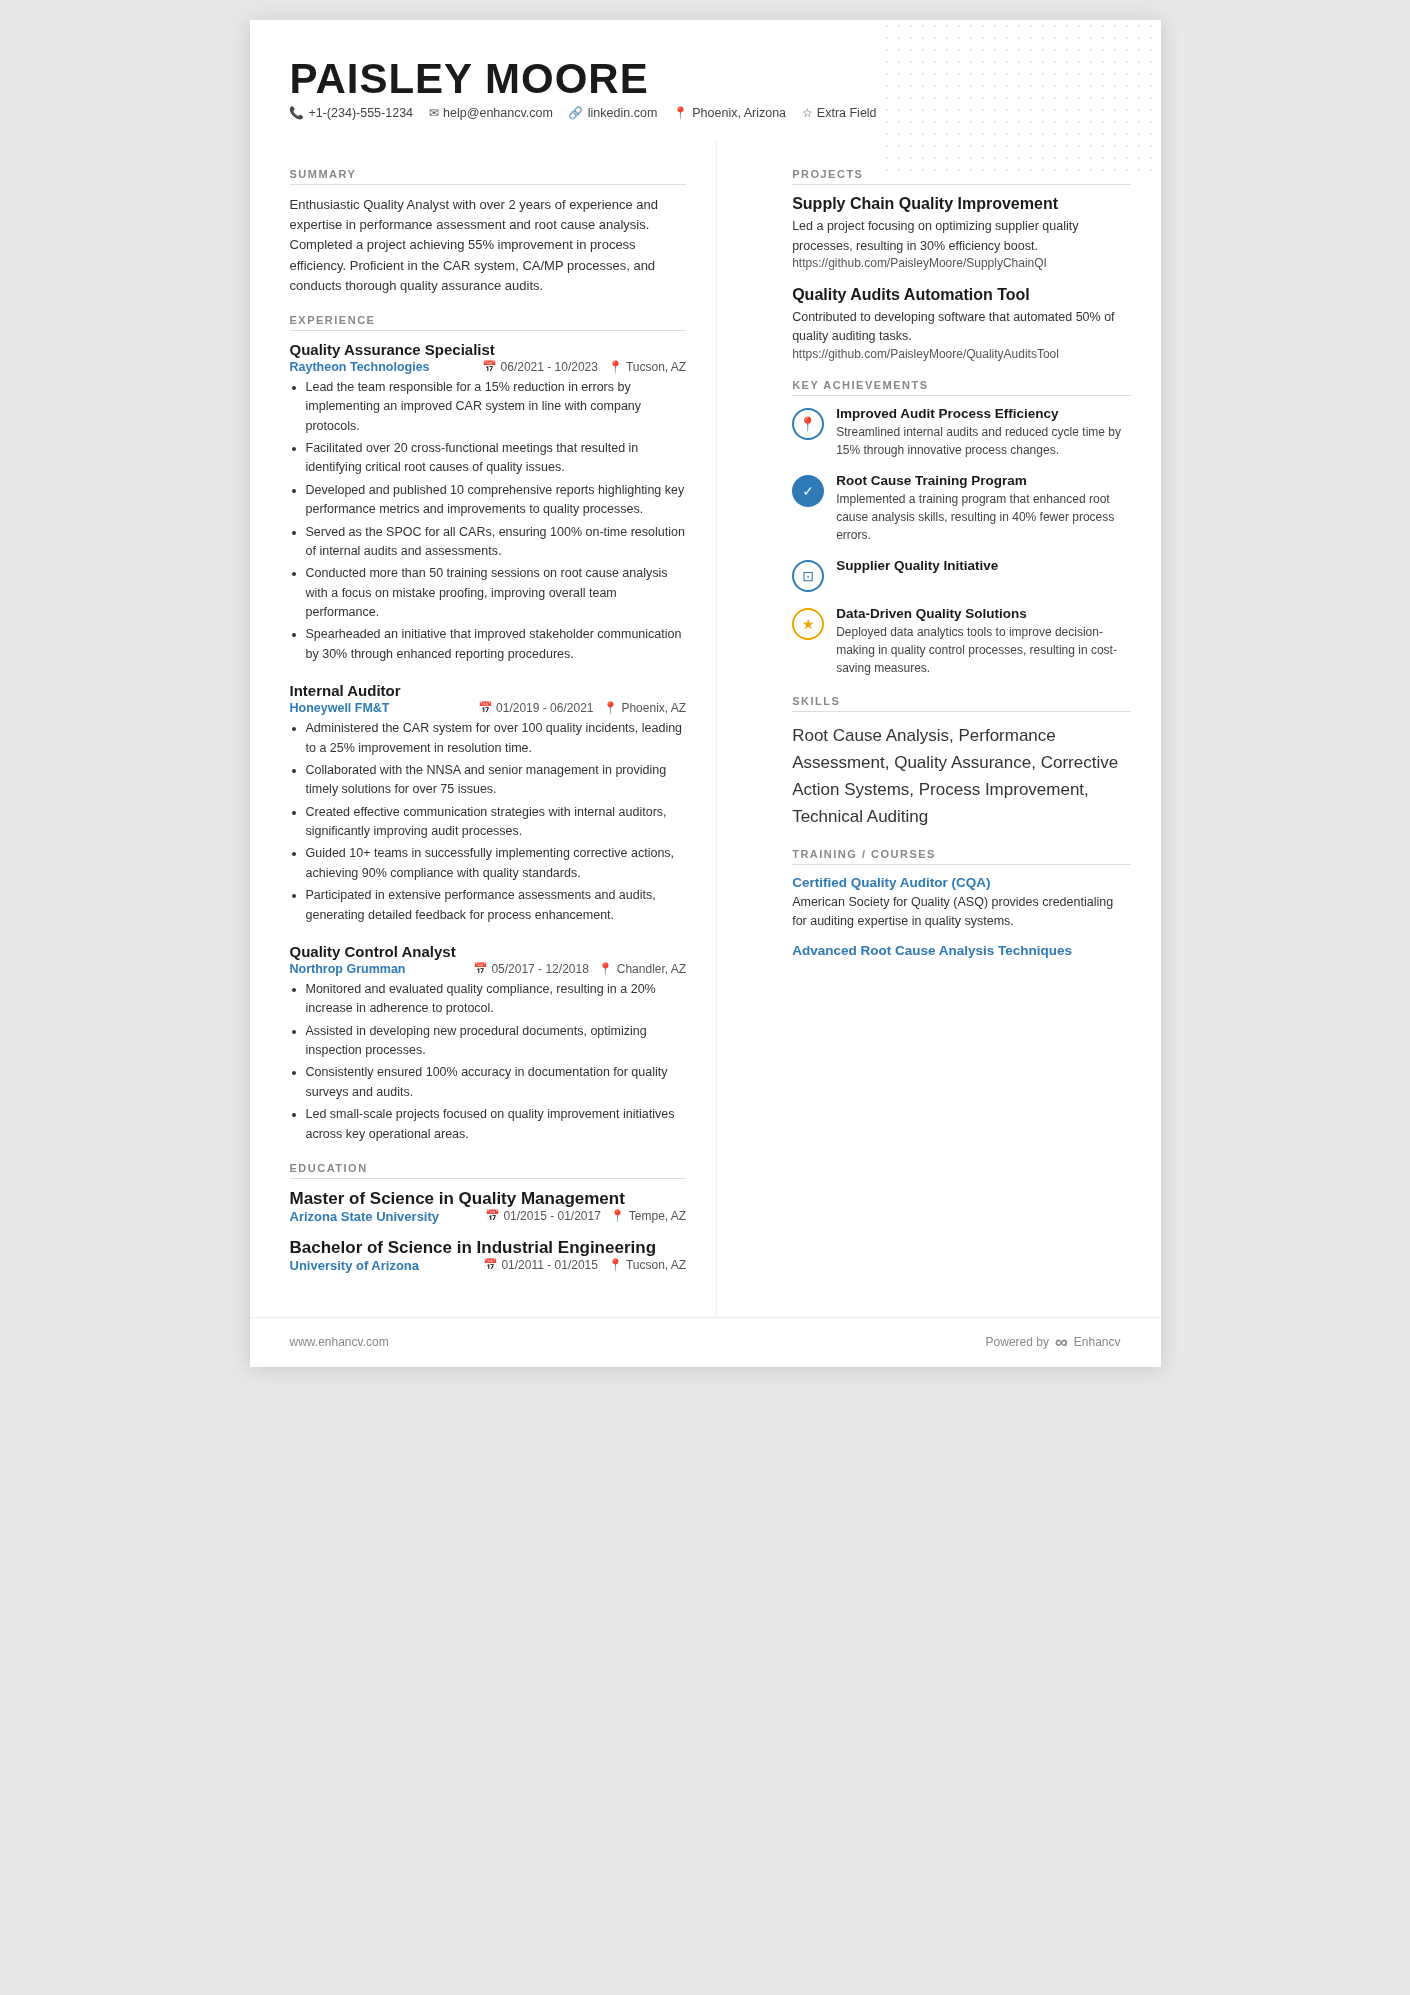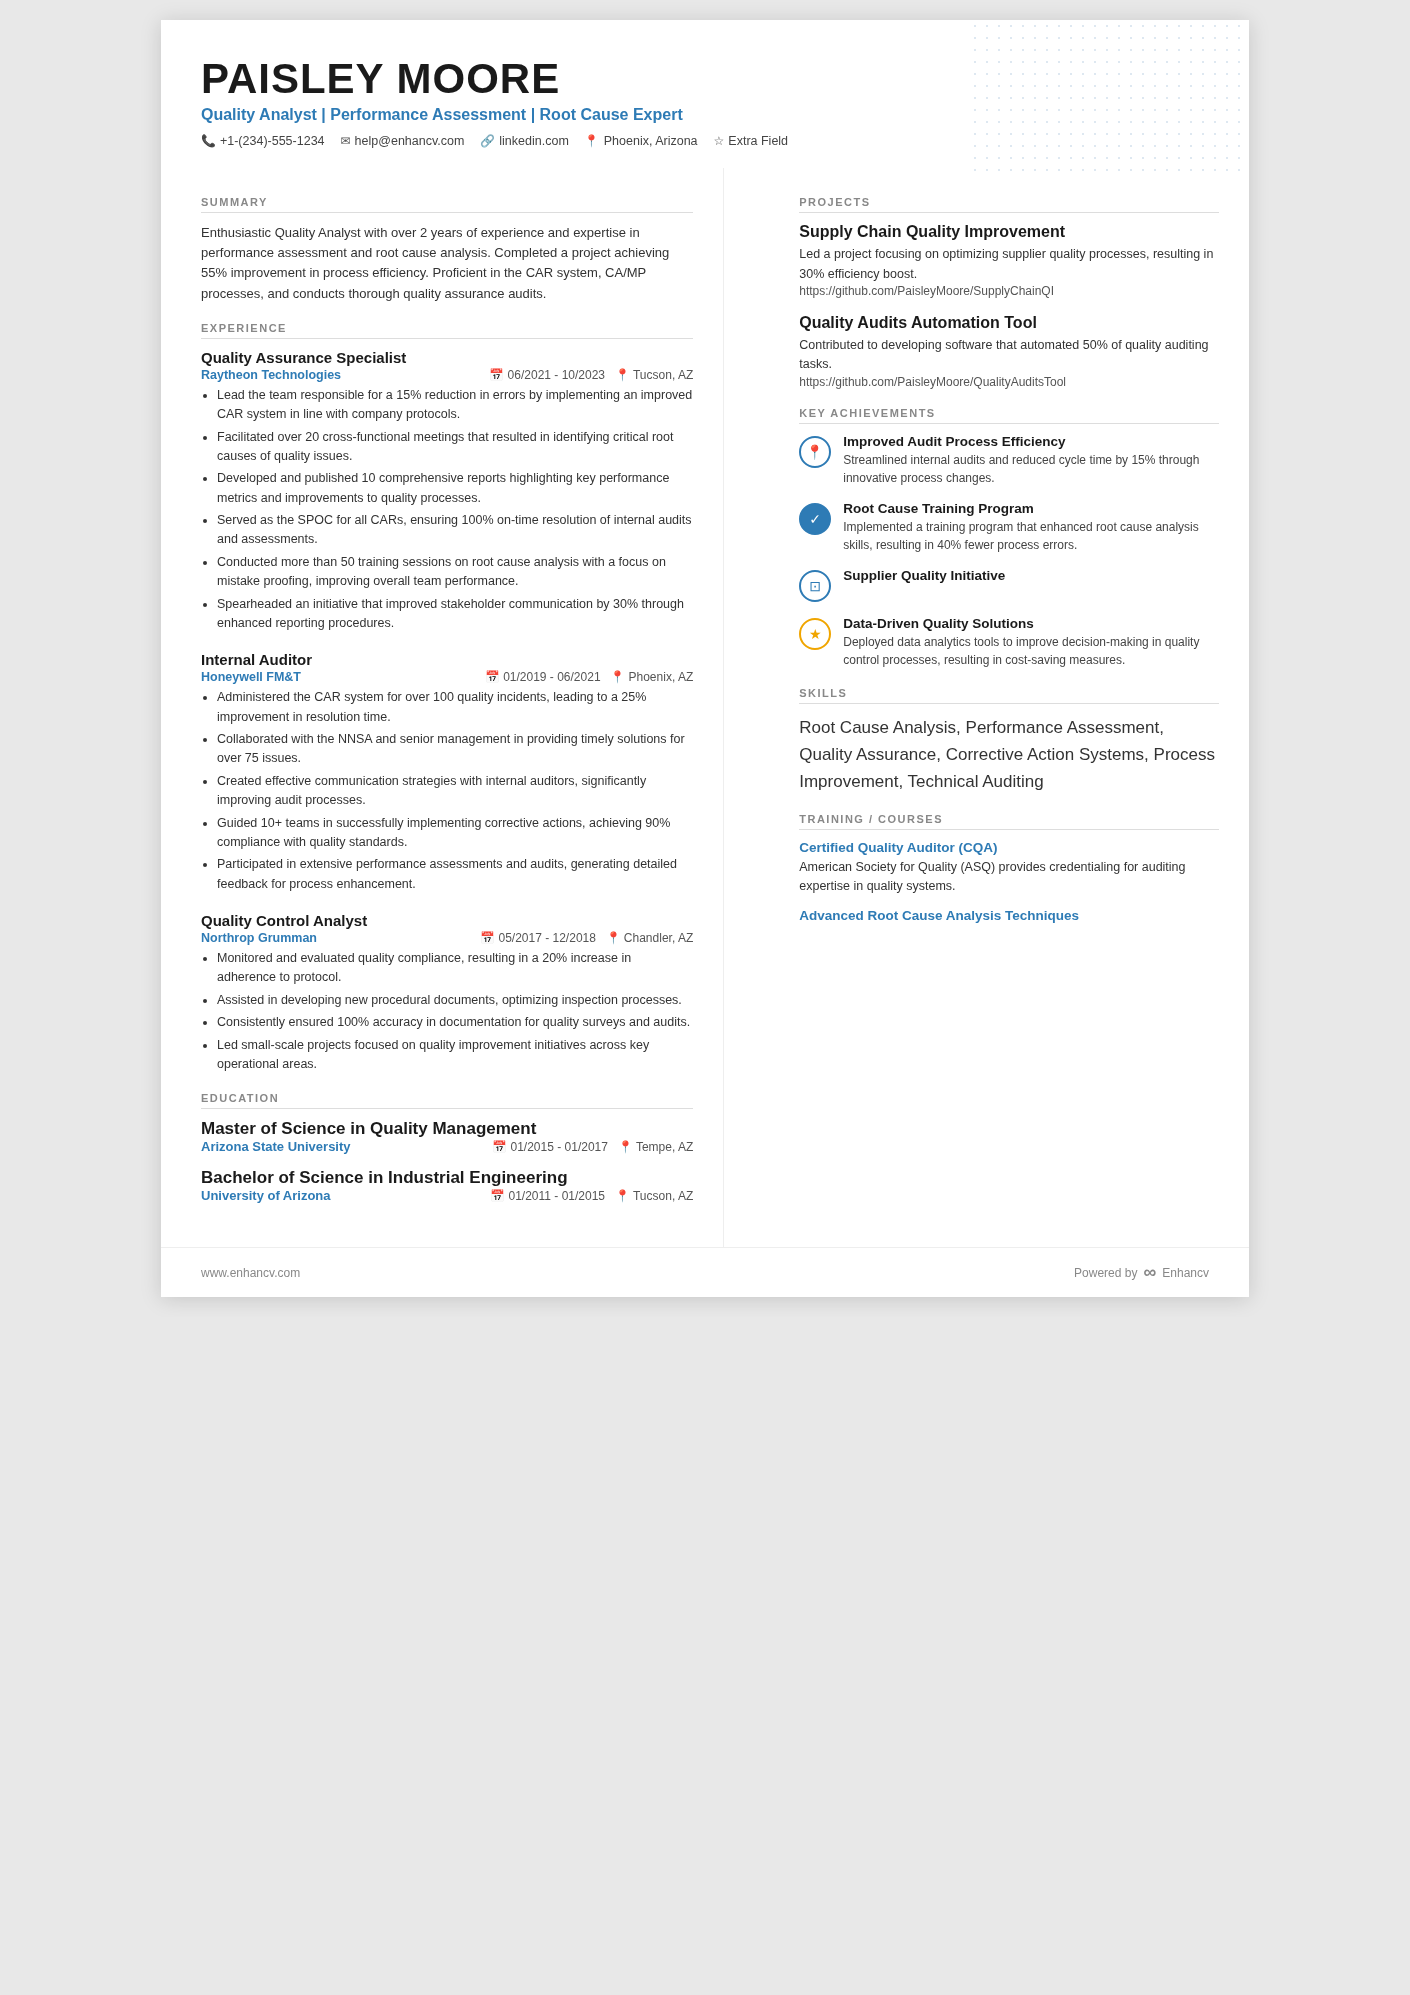--- a/index.html
+++ b/index.html
@@ -5,21 +5,21 @@
     * { margin: 0; padding: 0; box-sizing: border-box; }
     body {
       font-family: 'Arial', sans-serif;
       background: #e8e8e8;
       display: flex;
       justify-content: center;
       align-items: flex-start;
       padding: 20px;
     }
     .resume-page {
-      width: 1088px;
+      width: 911px;
       background: #fff;
       position: relative;
       overflow: hidden;
       box-shadow: 0 2px 20px rgba(0,0,0,0.15);
     }
     
     .dot-pattern {
       position: absolute;
       top: 0;
       right: 0;
@@ -268,21 +268,20 @@
     }
   </style>
 </head>
 <body>
 
 <div class="resume-page">
   <div class="dot-pattern"></div>
 
   <div class="header-section">
     <div class="name">PAISLEY MOORE</div>
-    <div class="title-line">Quality Analyst | Performance Assessment | Root Cause Expert</div>
     <div class="contact-line">
       <div class="contact-item">
         <span class="contact-icon">📞</span>
         <span>+1-(234)-555-1234</span>
       </div>
       <div class="contact-item">
         <span class="contact-icon">✉</span>
         <span>help@enhancv.com</span>
       </div>
       <div class="contact-item">

